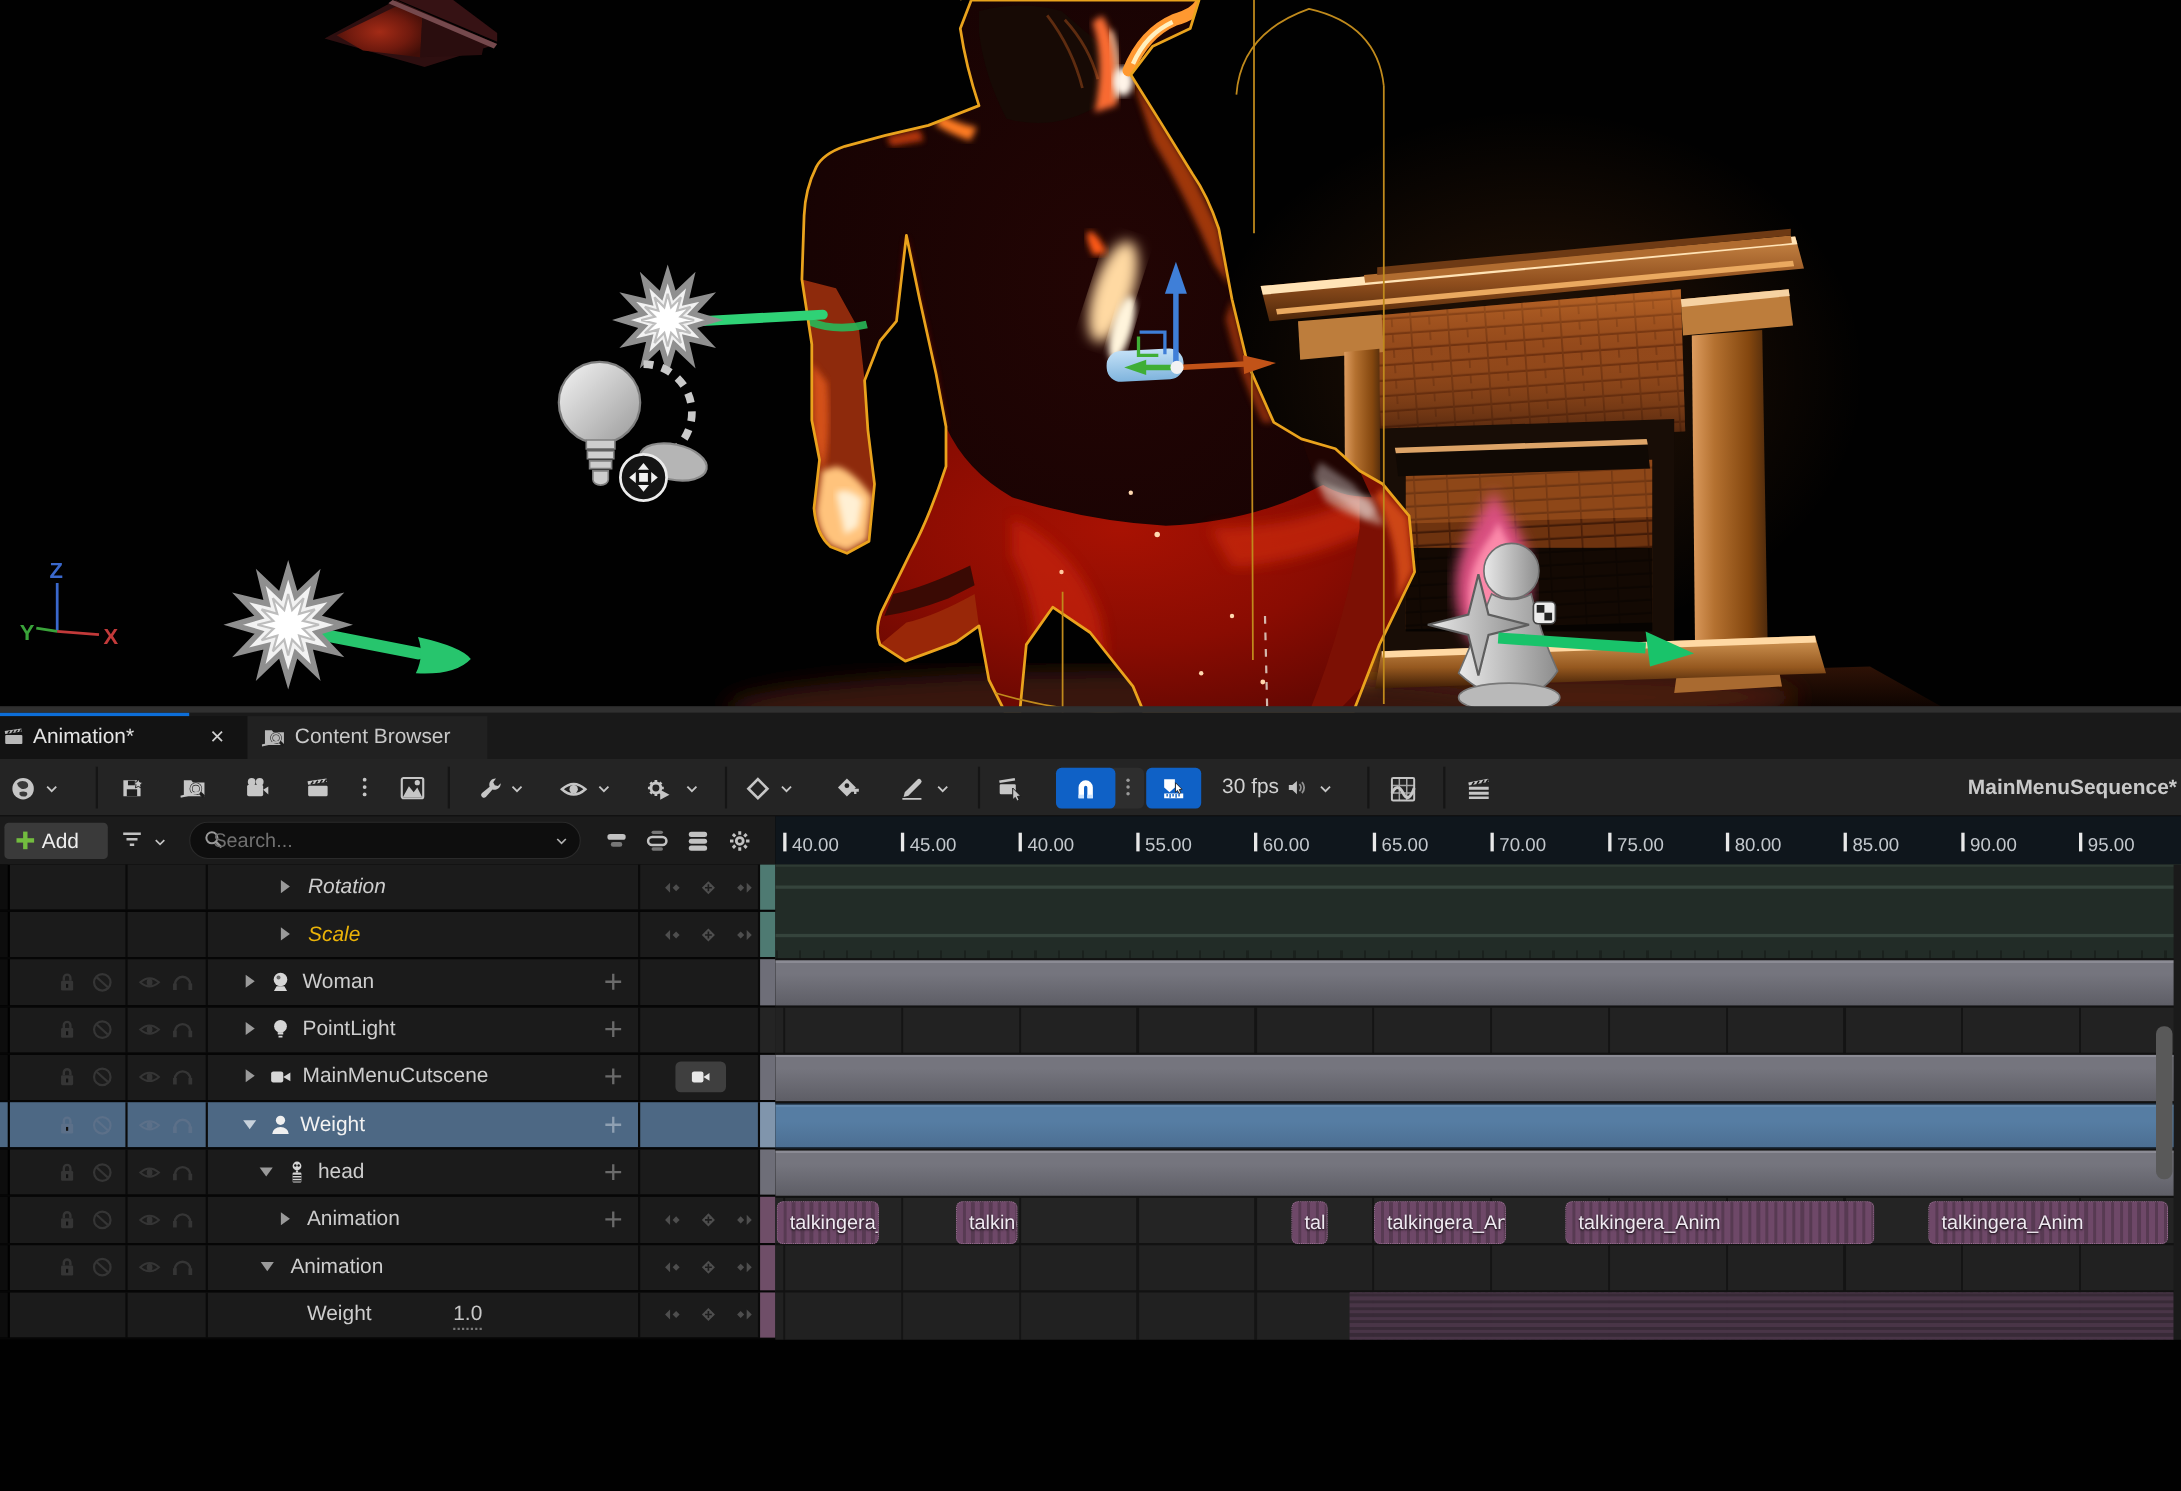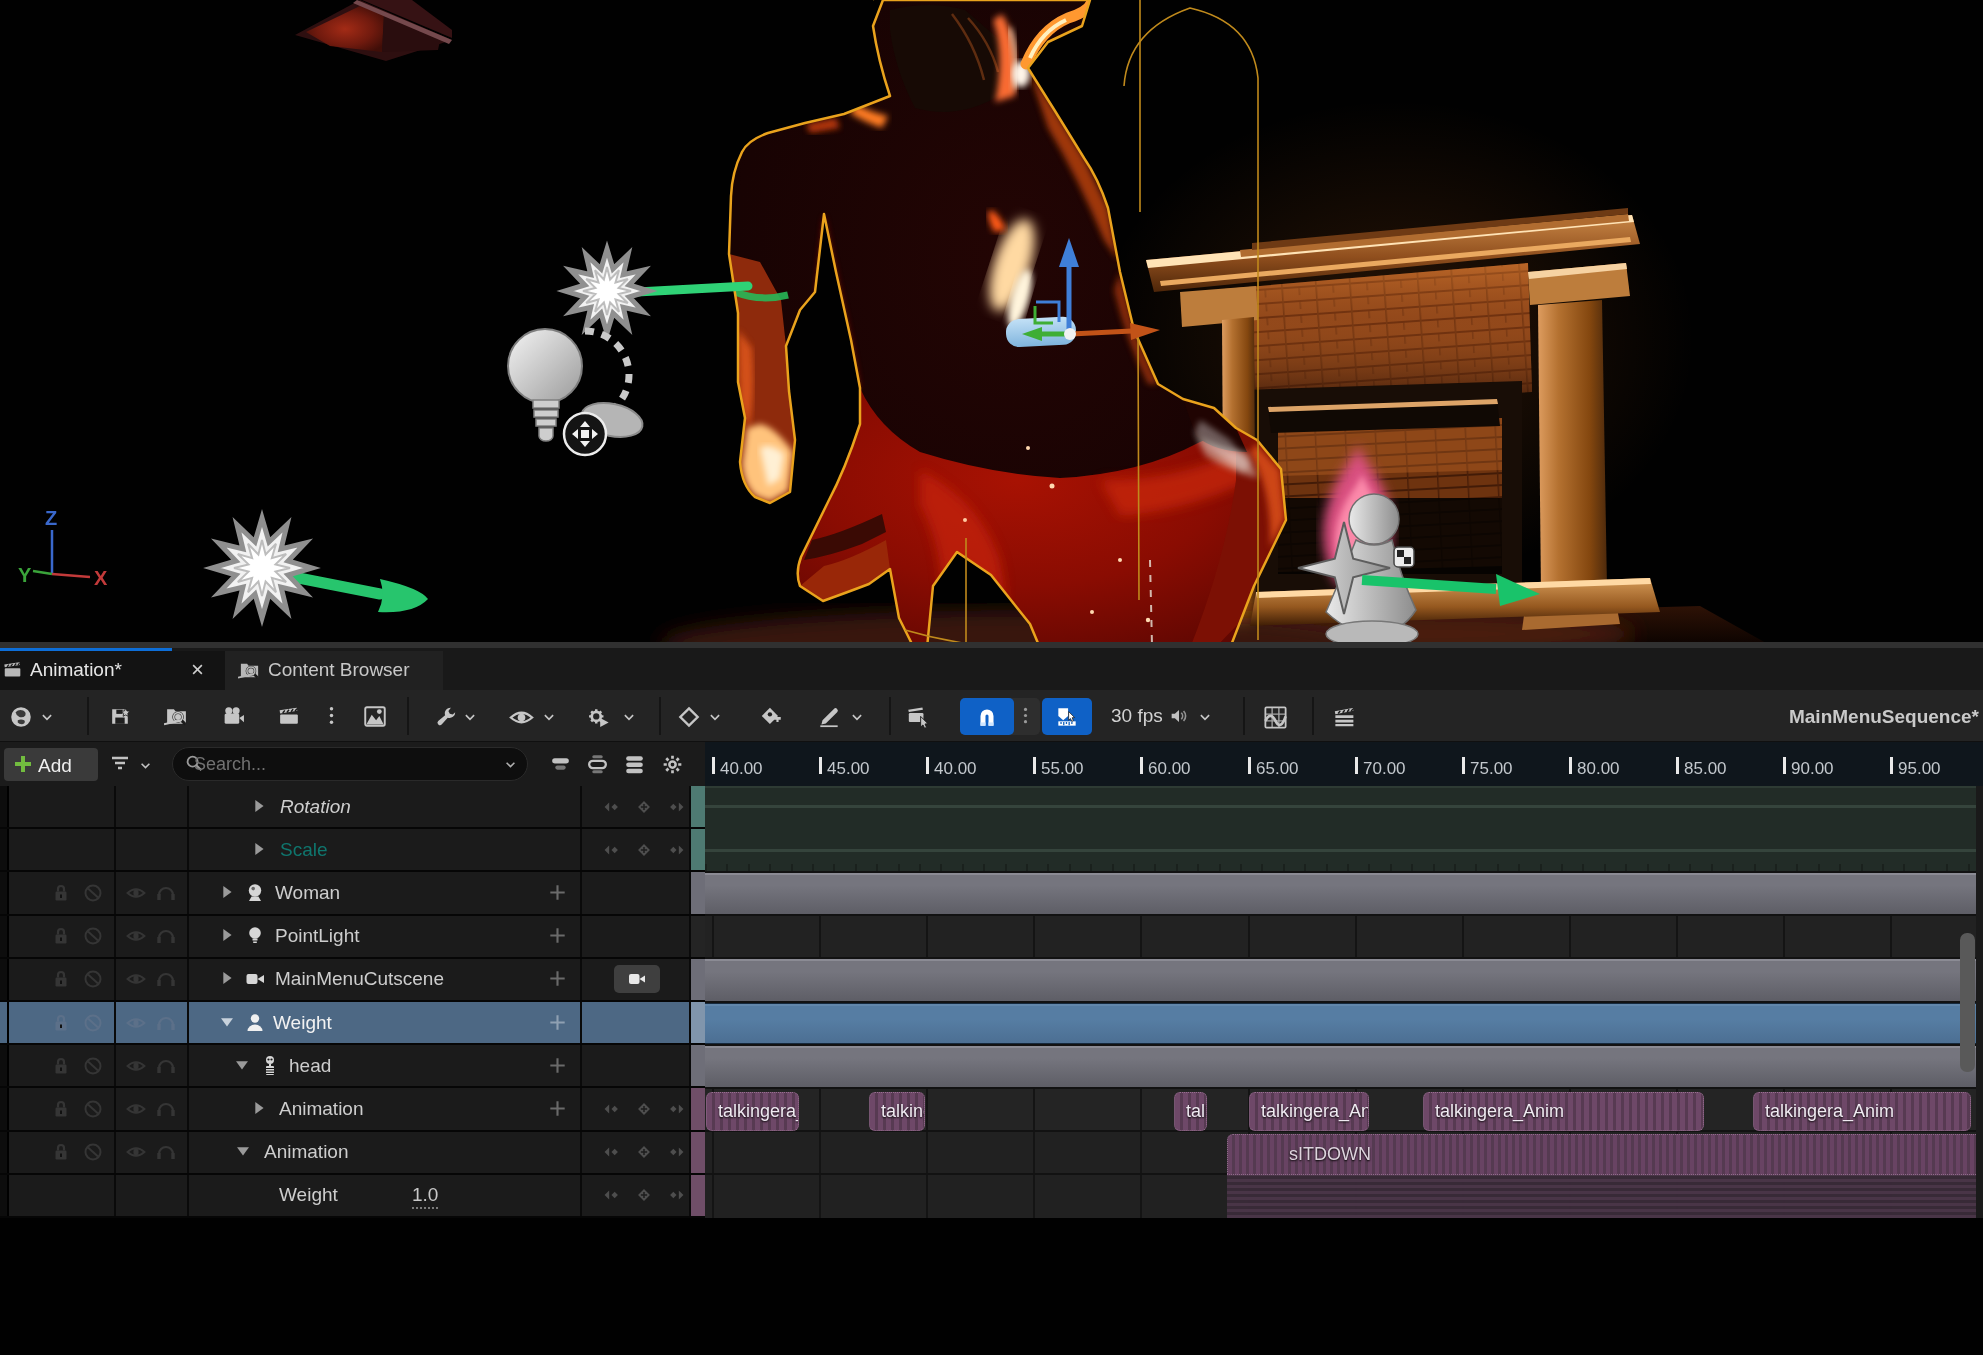--- a/index.html
+++ b/index.html
@@ -725,21 +725,21 @@
     </svg>
     <svg class="ic" style="left:633px;top:795.6px" width="22" height="22" viewBox="0 0 24 24" fill="#4e4e4e" stroke="#4e4e4e" stroke-width="0" opacity="1.0">
       <use href="#i-navk"></use>
     </svg>
     <svg class="ic" style="left:666px;top:795.6px" width="22" height="22" viewBox="0 0 24 24" fill="#4e4e4e" stroke="#4e4e4e" stroke-width="0" opacity="1.0">
       <use href="#i-navn"></use>
     </svg>
     <svg class="ic" style="left:248px;top:837.8000000000001px" width="22" height="22" viewBox="0 0 24 24" fill="#9a9a9a" stroke="#9a9a9a" stroke-width="0" opacity="1.0">
       <use href="#i-tri"></use>
     </svg>
-    <div class="lbl" style="left:280px;top:839px;font-size:19px;color:#0f766e">Scale</div>
+    <div class="lbl" style="left:280px;top:839px;font-size:19px;font-style:italic;color:#eab308">Scale</div>
     <svg class="ic" style="left:600px;top:838.8000000000001px" width="22" height="22" viewBox="0 0 24 24" fill="#4e4e4e" stroke="#4e4e4e" stroke-width="0" opacity="1.0">
       <use href="#i-navp"></use>
     </svg>
     <svg class="ic" style="left:633px;top:838.8000000000001px" width="22" height="22" viewBox="0 0 24 24" fill="#4e4e4e" stroke="#4e4e4e" stroke-width="0" opacity="1.0">
       <use href="#i-navk"></use>
     </svg>
     <svg class="ic" style="left:666px;top:838.8000000000001px" width="22" height="22" viewBox="0 0 24 24" fill="#4e4e4e" stroke="#4e4e4e" stroke-width="0" opacity="1.0">
       <use href="#i-navn"></use>
     </svg>
     <svg class="ic" style="left:49px;top:881.0px" width="24" height="24" viewBox="0 0 24 24" fill="#353535" stroke="#353535" stroke-width="0" opacity="1.0">
@@ -962,19 +962,16 @@
     </div>
     <div class="abs" style="left:1249px;top:1091.9px;width:120px;height:39px;background-image:repeating-linear-gradient(90deg,#6e4868 0 5px,#573a52 5px 8px);border:1.5px dotted #96708f;border-radius:6px;overflow:hidden;display:flex;align-items:center;justify-content:flex-start;padding-left:11px">
       <span style="font-size:18px;color:#f0eaf2;text-shadow:0 1px 2px #000">talkingera_Anim</span>
     </div>
     <div class="abs" style="left:1423px;top:1091.9px;width:281px;height:39px;background-image:repeating-linear-gradient(90deg,#6e4868 0 5px,#573a52 5px 8px);border:1.5px dotted #96708f;border-radius:6px;overflow:hidden;display:flex;align-items:center;justify-content:flex-start;padding-left:11px">
       <span style="font-size:18px;color:#f0eaf2;text-shadow:0 1px 2px #000">talkingera_Anim</span>
     </div>
     <div class="abs" style="left:1753px;top:1091.9px;width:218px;height:39px;background-image:repeating-linear-gradient(90deg,#6e4868 0 5px,#573a52 5px 8px);border:1.5px dotted #96708f;border-radius:6px;overflow:hidden;display:flex;align-items:center;justify-content:flex-start;padding-left:11px">
       <span style="font-size:18px;color:#f0eaf2;text-shadow:0 1px 2px #000">talkingera_Anim</span>
     </div>
-    <div class="abs" style="left:1227px;top:1134.1px;width:749px;height:41px;background-image:repeating-linear-gradient(90deg,#684363 0 4px,#553a51 4px 7px);border:1.5px dotted #8f6b8a;border-radius:6px 0 0 0;border-right:none;overflow:hidden">
-      <span style="position:absolute;left:61px;top:9px;font-size:18px;color:#ded4de;text-shadow:0 1px 2px #000">sITDOWN</span>
-    </div>
     <div class="abs" style="left:1227px;top:1174.8px;width:749px;height:43.2px;background-image:repeating-linear-gradient(0deg,#4c374a 0 3px,#3a2b39 3px 6px),repeating-linear-gradient(90deg,#4c374a 0 4px,#3a2b39 4px 7px);opacity:0.95"></div>
     <div class="abs" style="left:1976px;top:786px;width:7px;height:432px;background:#1a1a1a"></div>
     <div class="abs" style="left:1960px;top:933px;width:15px;height:139px;background:#595959;border-radius:7px"></div>
     <div class="abs" style="left:0;top:1218px;width:1983px;height:137px;background:#010101"></div>
 </div>
 </body></html>

